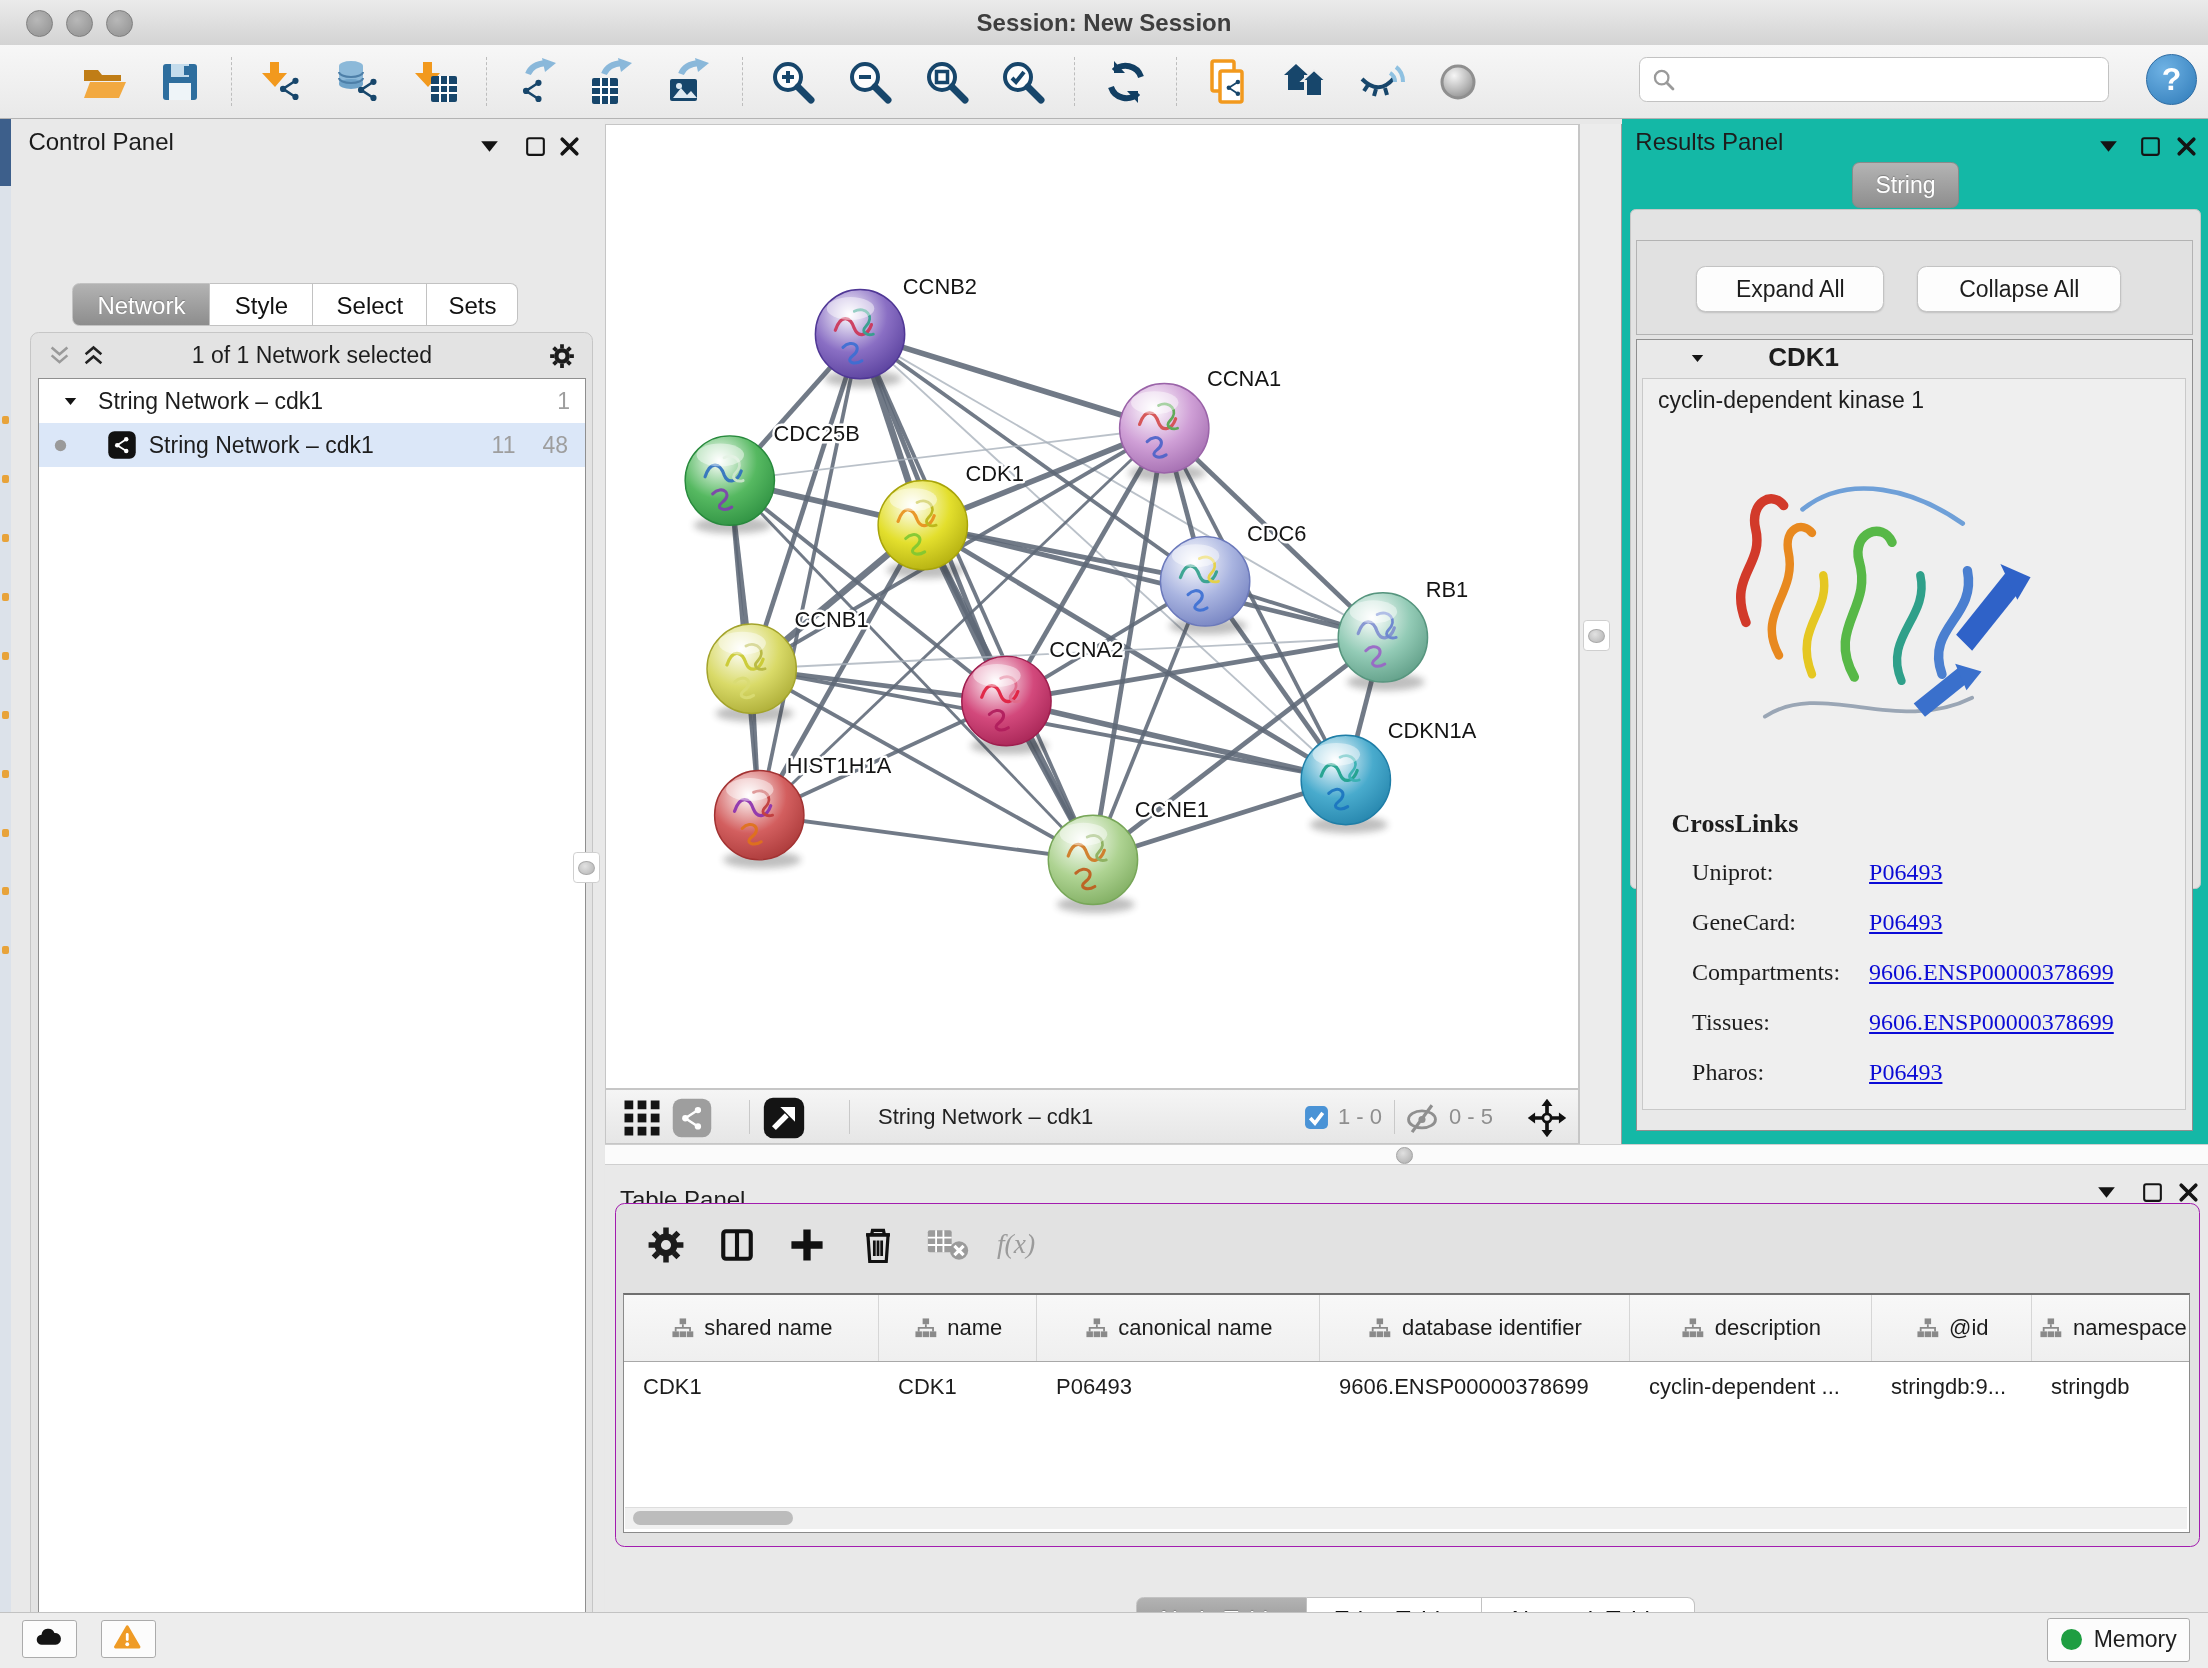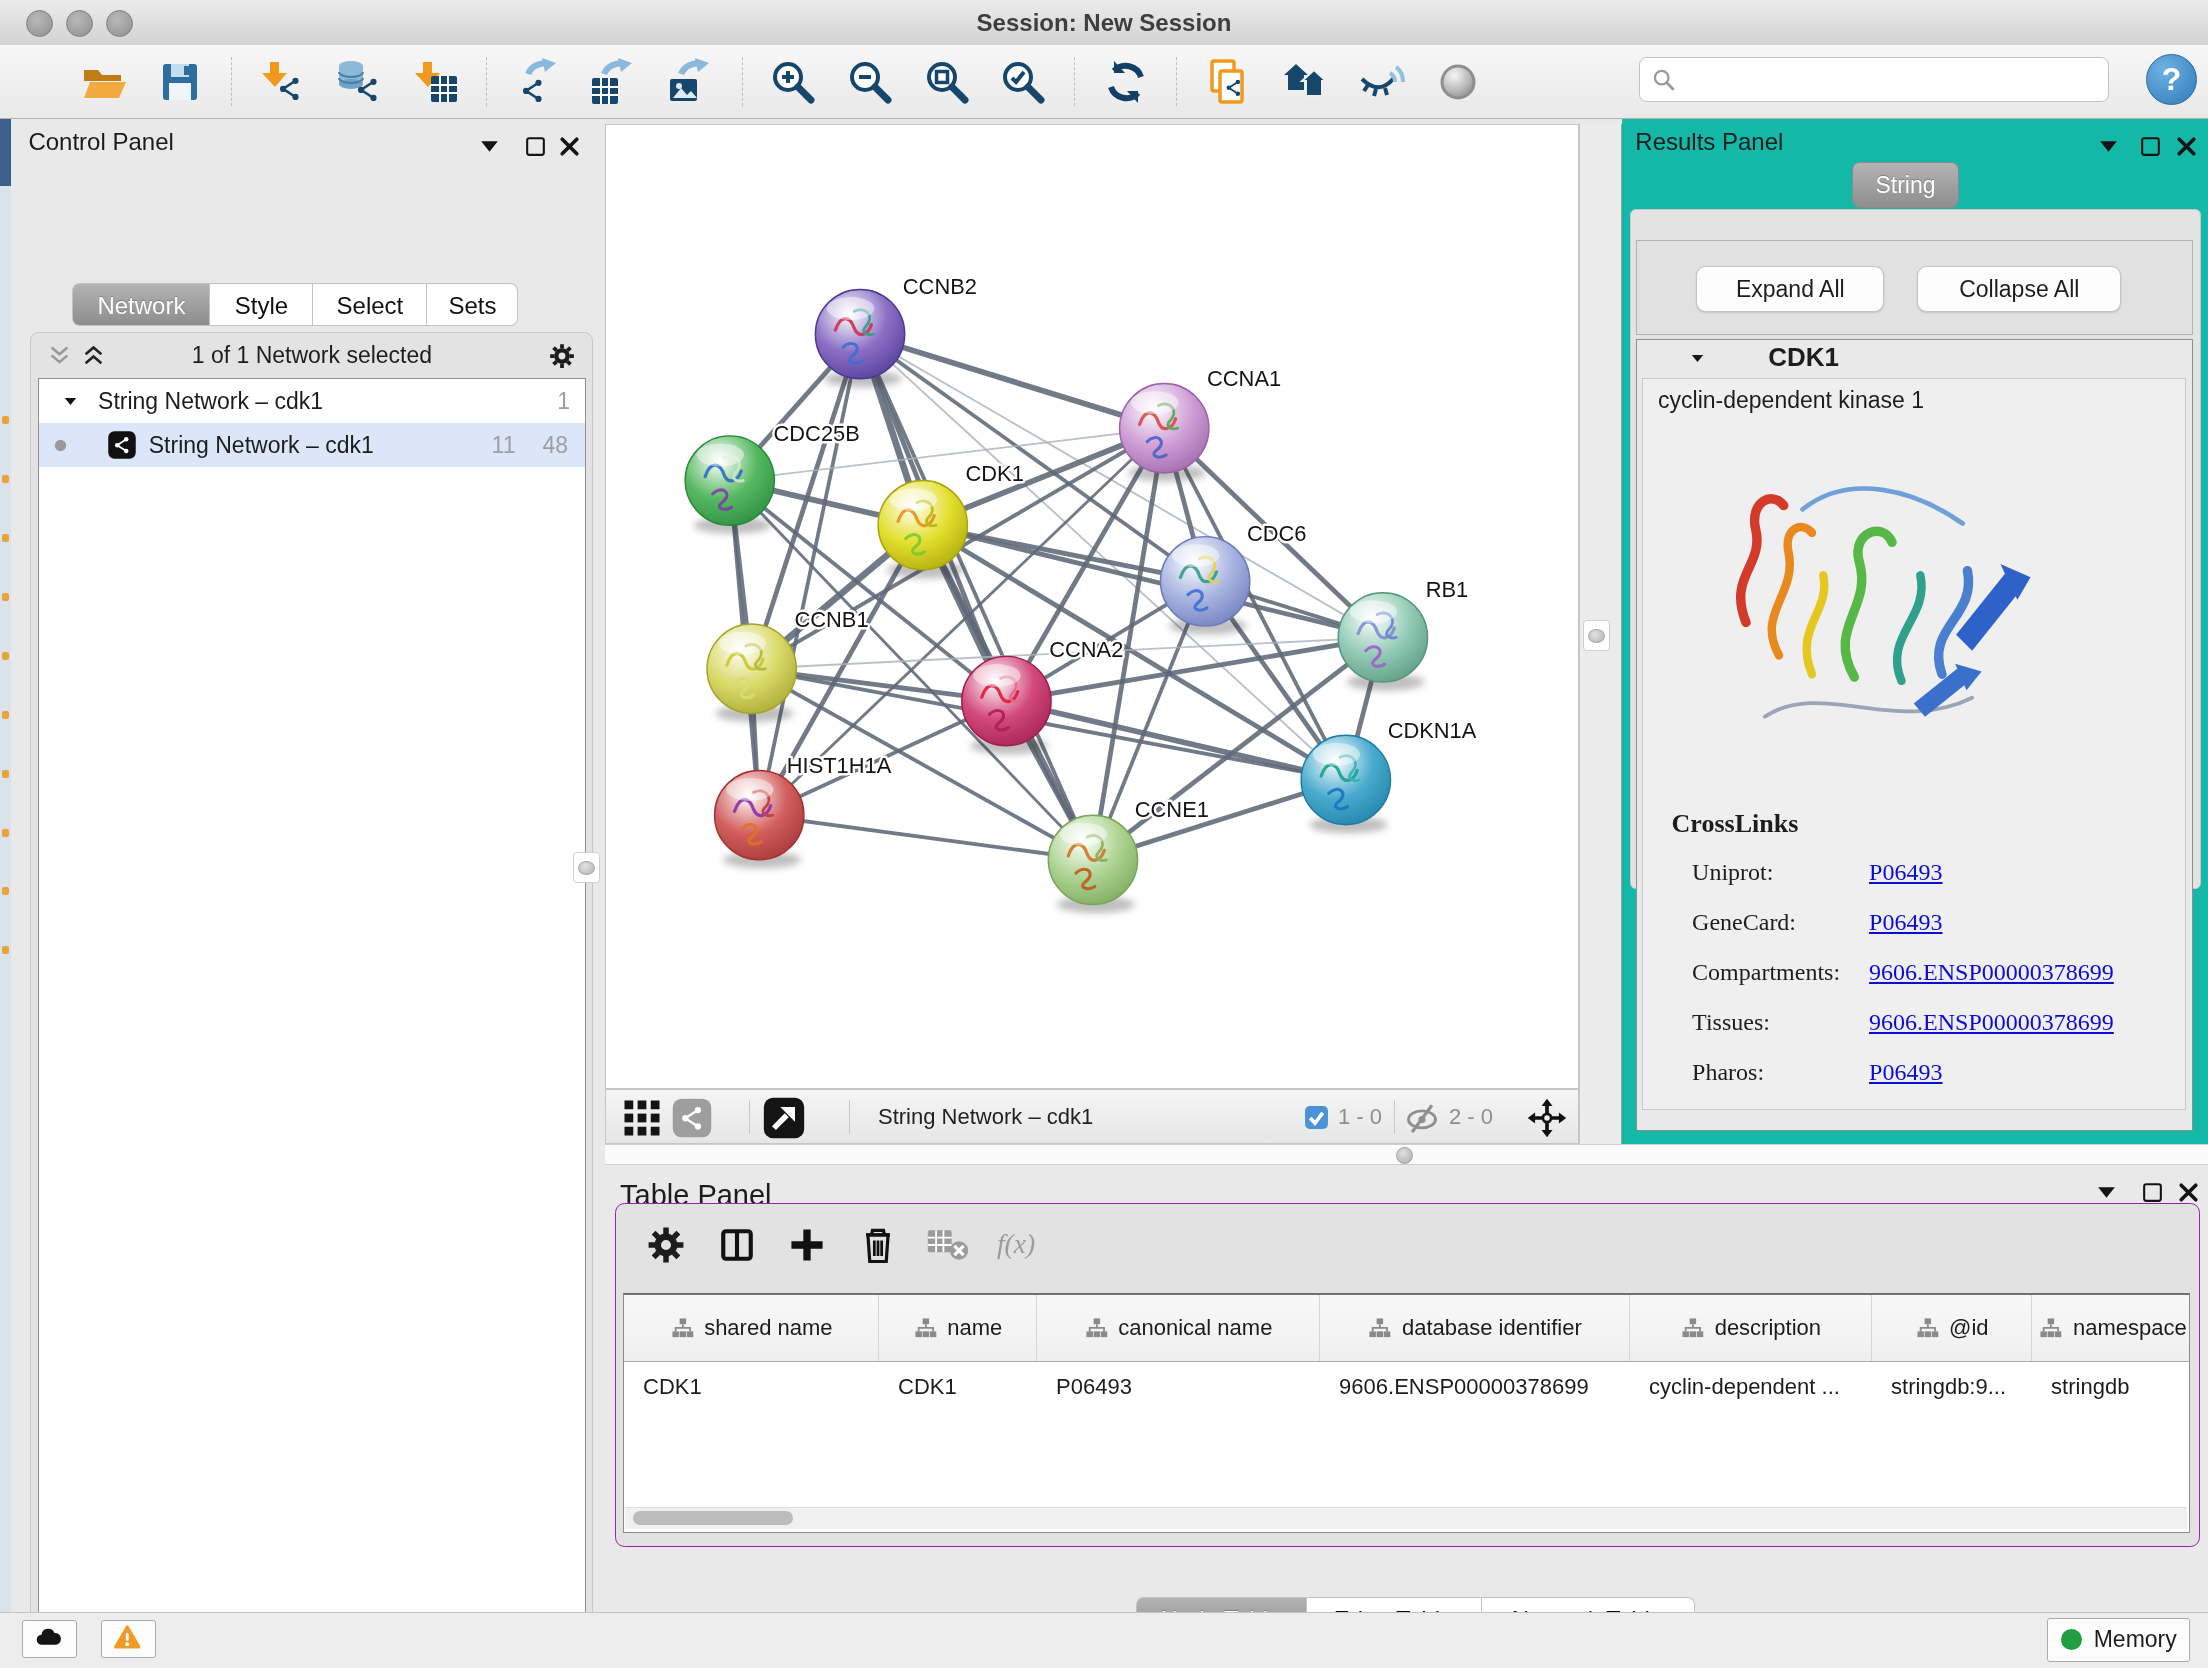--- a/index.html
+++ b/index.html
@@ -106,21 +106,21 @@
   #rp-ribbon{position:absolute;left:40px;top:55px;width:371px;height:358px;}
   #rp-xl-title{position:absolute;left:28.5px;top:430px;font-family:"Liberation Serif",serif;
                font-size:26px;font-weight:bold;}
   #rp-links{position:absolute;left:0;top:468px;width:100%;}
   .xlrow{display:flex;height:50px;align-items:center;font-family:"Liberation Serif",serif;font-size:24px;}
   .xlrow .lab{margin-left:49px;width:177px;flex:0 0 auto;}
   .xlrow a{color:#0b0bd6;text-decoration:underline;}
 
   
   #table-panel{position:absolute;left:605px;top:1165px;width:1604px;height:447px;background:#e9e9e9;}
-  #tp-title{position:absolute;left:15px;top:14px;font-size:29px;}
+  #tp-title{position:absolute;left:15px;top:21px;font-size:24px;}
   #tp-box{position:absolute;left:9.5px;top:38px;width:1585px;height:344px;background:#e2e2e2;
           border:1px solid #a21caf;border-radius:9.5px;box-sizing:border-box;}
   .tpico{position:absolute;top:19px;width:44px;height:44px;}
   #tp-table{position:absolute;left:7.6px;top:89px;width:1567px;height:240px;background:#fff;
             border:1px solid #8a8a8a;border-top:2.9px solid #6f6f6f;box-sizing:border-box;overflow:hidden;}
   #tp-header{display:flex;height:67px;background:linear-gradient(#f8f8f8,#efefef);
              border-bottom:1.9px solid #a8a8a8;box-sizing:border-box;}
   .thcell{display:flex;align-items:center;justify-content:center;gap:9.5px;border-right:1px solid #d6d6d6;
           box-sizing:border-box;font-size:22px;color:#1c1c1c;flex:0 0 auto;overflow:hidden;white-space:nowrap;}
   .thcell .icon{width:25px;height:23px;flex:0 0 auto;}
@@ -711,21 +711,21 @@
       </span>
     <div class="ntitem ntcount" style="left:732px">1 - 0</div>
     <span class="ntsep" style="left:788px"></span>
     <span class="ntitem icon" style="left:799px;top:10.5px;width:34px;height:34px">
         <svg viewBox="0 0 48 48">
           <ellipse cx="24" cy="26" rx="19" ry="12" fill="none" stroke="#8f8f8f" stroke-width="4"></ellipse>
           <circle cx="24" cy="26" r="5" fill="#8f8f8f"></circle>
           <path d="M38 6L10 44" stroke="#8f8f8f" stroke-width="4.5"></path>
         </svg>
       </span>
-    <div class="ntitem ntcount" style="left:843px">2 - 0</div>
+    <div class="ntitem ntcount" style="left:843px">0 - 5</div>
     <span class="ntitem icon" style="left:919px;top:5.7px;width:44px;height:44px">
         <svg viewBox="0 0 48 48">
           <path d="M24 3l6 8h-4v9h-4v-9h-4zM24 45l-6-8h4v-9h4v9h4zM3 24l8-6v4h9v4h-9v4zM45 24l-8 6v-4h-9v-4h9v-4z" fill="#111"></path>
           <circle cx="24" cy="24" r="4.5" fill="none" stroke="#111" stroke-width="3"></circle>
         </svg>
       </span>
   </div>
 
   <div id="v-split2">
     <div id="v-handle2">

